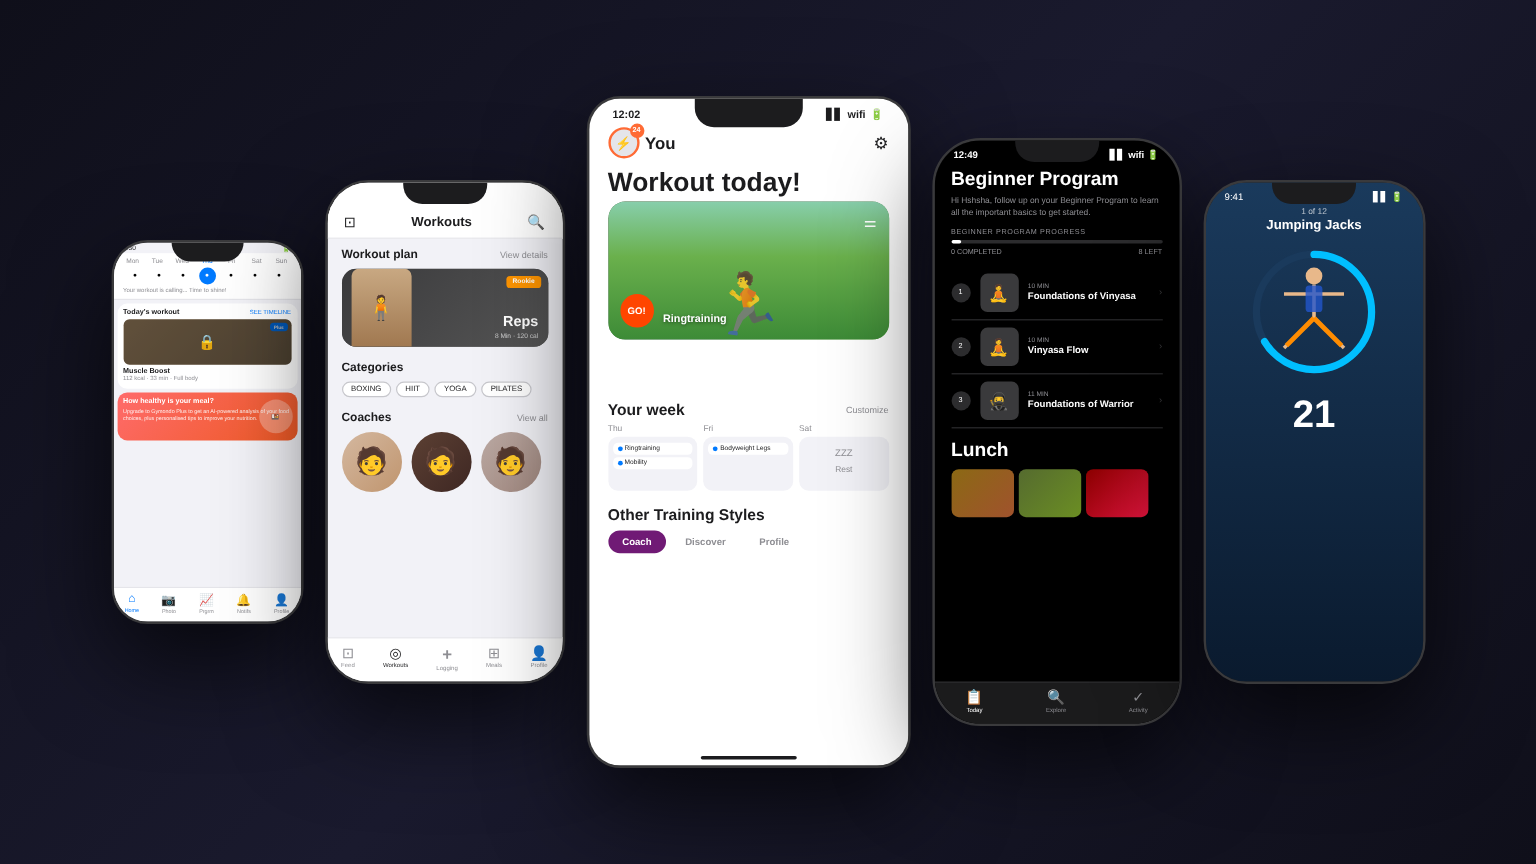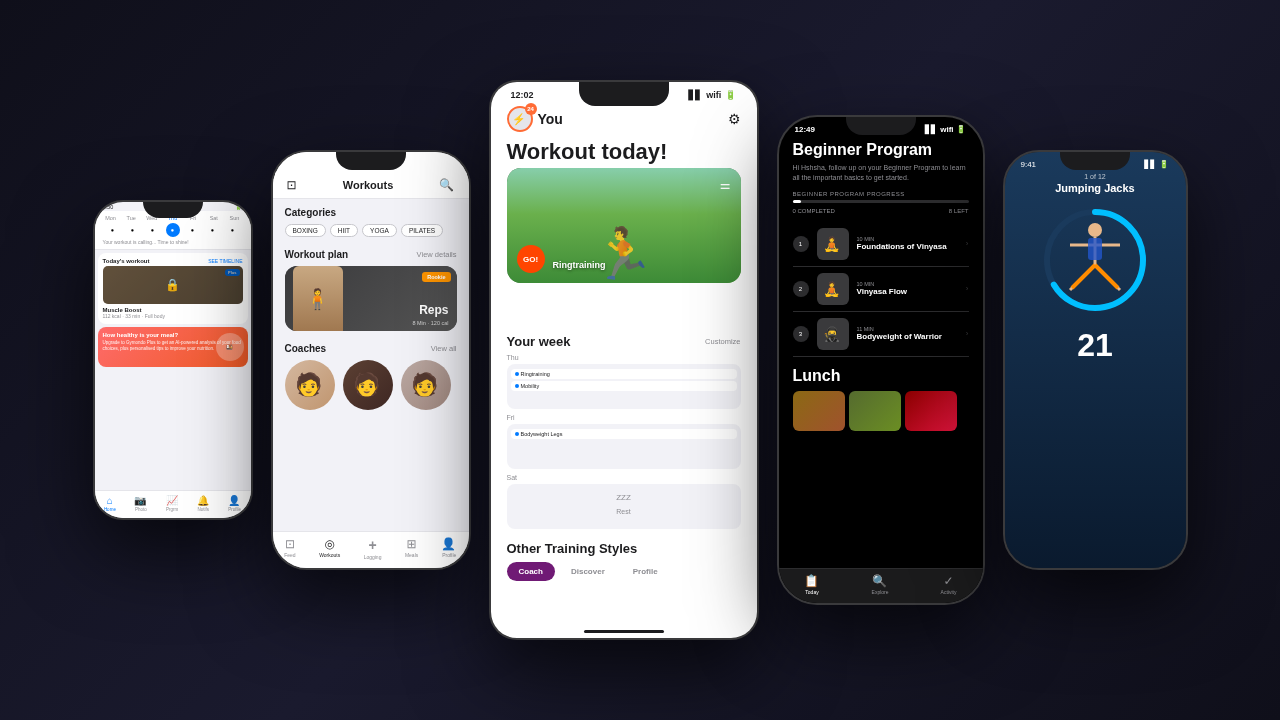--- a/index.html
+++ b/index.html
@@ -523,21 +523,20 @@
     }
 
     .p3-customize-link {
       font-size: 7.5px;
       color: #8e8e93;
     }
 
     .p3-week-days {
       display: flex;
       gap: 5px;
-      flex-direction: column;
     }
 
     .p3-day-col {
       flex: 1;
     }
 
     .p3-day-label {
       font-size: 7px;
       color: #8e8e93;
       margin-bottom: 3px;
@@ -967,41 +966,41 @@
       <div style="background:#fff;padding-top:20px;">
         <div class="p2-header">
           <span style="font-size:12px;color:#1c1c1e;">⊡</span>
           <span class="p2-title">Workouts</span>
           <span style="font-size:12px;color:#1c1c1e;">🔍</span>
         </div>
       </div>
 
       <div class="p2-section">
         <div class="p2-section-header">
-          <span class="p2-section-title">Categories</span>
-        </div>
-        <div class="p2-categories">
-          <span class="p2-category-badge">BOXING</span>
-          <span class="p2-category-badge">HIIT</span>
-          <span class="p2-category-badge">YOGA</span>
-          <span class="p2-category-badge">PILATES</span>
-        </div>
-      </div>
-
-      <div class="p2-section">
-        <div class="p2-section-header">
           <span class="p2-section-title">Workout plan</span>
           <span class="p2-view-link">View details</span>
         </div>
         <div class="p2-workout-card">
           <div class="p2-workout-bg"></div>
           <div style="position:absolute;left:8px;top:0;width:50px;height:65px;background:linear-gradient(180deg,#c8a882,#a07850);border-radius:6px 6px 0 0;display:flex;align-items:center;justify-content:center;font-size:20px;">🧍</div>
           <div class="p2-rookie-badge">Rookie</div>
           <div class="p2-workout-name">Reps</div>
           <div class="p2-workout-meta">8 Min · 120 cal</div>
+        </div>
+      </div>
+
+      <div class="p2-section">
+        <div class="p2-section-header">
+          <span class="p2-section-title">Categories</span>
+        </div>
+        <div class="p2-categories">
+          <span class="p2-category-badge">BOXING</span>
+          <span class="p2-category-badge">HIIT</span>
+          <span class="p2-category-badge">YOGA</span>
+          <span class="p2-category-badge">PILATES</span>
         </div>
       </div>
 
       <div class="p2-section">
         <div class="p2-section-header">
           <span class="p2-section-title">Coaches</span>
           <span class="p2-view-link">View all</span>
         </div>
         <div class="p2-coaches-row">
           <div class="p2-coach-avatar p2-coach1">
@@ -1183,21 +1182,21 @@
             <span class="p4-item-chevron">›</span>
           </div>
 
           <div class="p4-workout-item">
             <div class="p4-item-num">3</div>
             <div class="p4-item-thumb">
               <span style="font-size:14px;">🥷</span>
             </div>
             <div class="p4-item-info">
               <div class="p4-item-duration">11 MIN</div>
-              <div class="p4-item-name">Bodyweight of Warrior</div>
+              <div class="p4-item-name">Foundations of Warrior</div>
             </div>
             <span class="p4-item-chevron">›</span>
           </div>
         </div>
       </div>
 
       <div class="p4-lunch-section">
         <div class="p4-lunch-title">Lunch</div>
         <div class="p4-meal-thumbnails">
           <div class="p4-meal-thumb p4-thumb1"></div>

